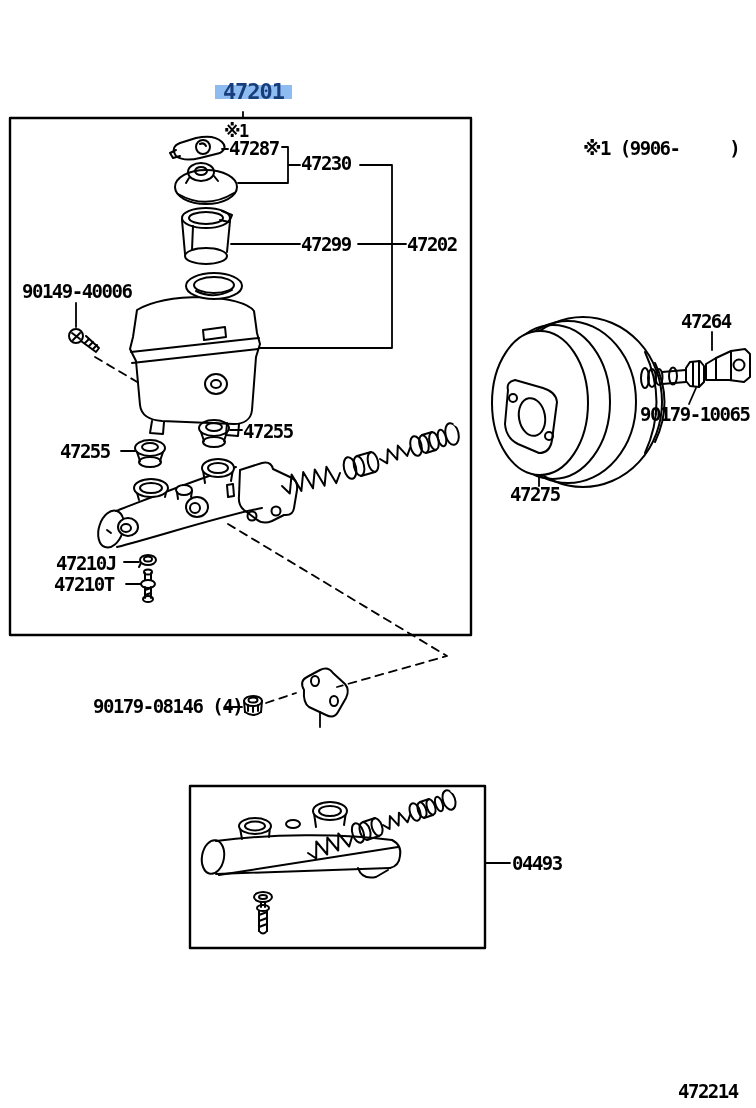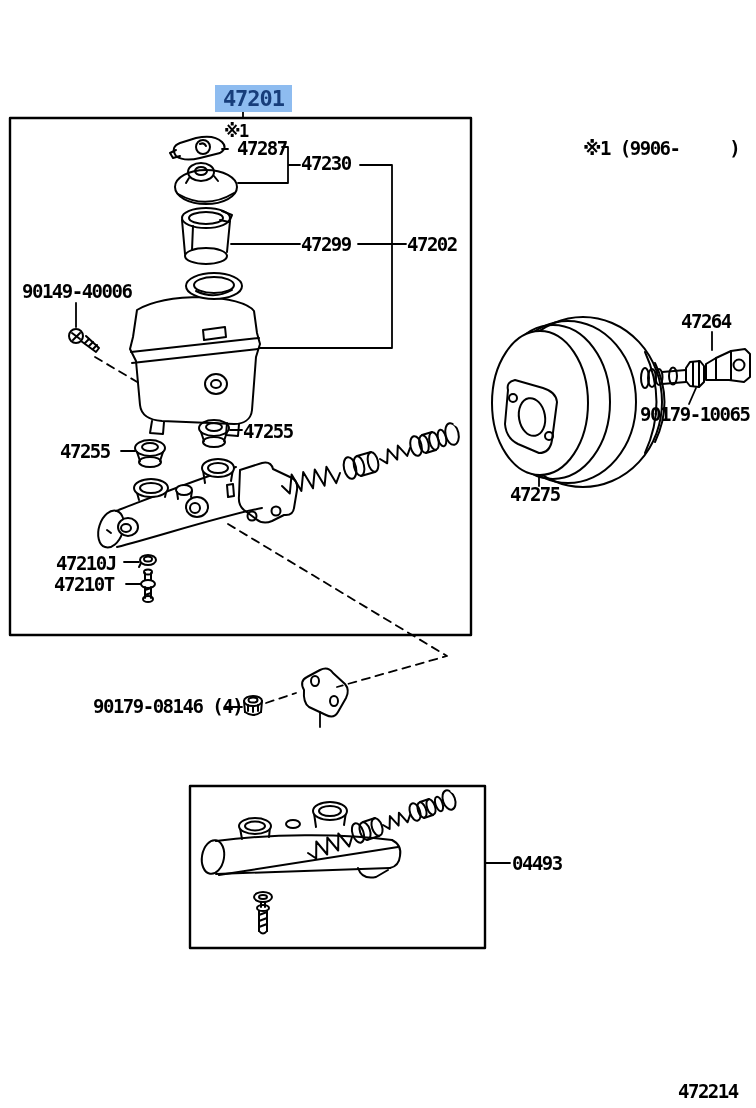--- a/index.html
+++ b/index.html
@@ -232,25 +232,25 @@
     <ellipse cx="263" cy="897" rx="9" ry="5"></ellipse>
     <ellipse cx="263" cy="897" rx="4" ry="2"></ellipse>
     <path d="M261,902 L261,907 M265,902 L265,907"></path>
     <ellipse cx="263" cy="908" rx="6" ry="3"></ellipse>
     <path d="M259,911 L259,931 M267,911 L267,931"></path>
     <path d="M259,915 l8,-3 M259,921 l8,-3 M259,927 l8,-3"></path>
     <path d="M259,931 Q263,936 267,931"></path>
   </g>
 </svg>
 
-<div class="lbl hl" style="left:215px;top:85px;width:77px;height:27px;">47201</div>
+<div class="lbl hl" style="left:215px;top:85px;width:77px;height:14px;">47201</div>
 
 <div class="lbl small" style="left:224px;top:123px;">※1</div>
 
-<div class="lbl" style="left:237px;top:139px;">47287</div>
+<div class="lbl" style="left:229px;top:139px;">47287</div>
 
 <div class="lbl" style="left:301px;top:154px;">47230</div>
 
 <div class="lbl" style="left:301px;top:235px;">47299</div>
 
 <div class="lbl" style="left:407px;top:235px;">47202</div>
 
 <div class="lbl" style="left:22px;top:282px;">90149-40006</div>
 
 <div class="lbl" style="left:243px;top:422px;">47255</div>

